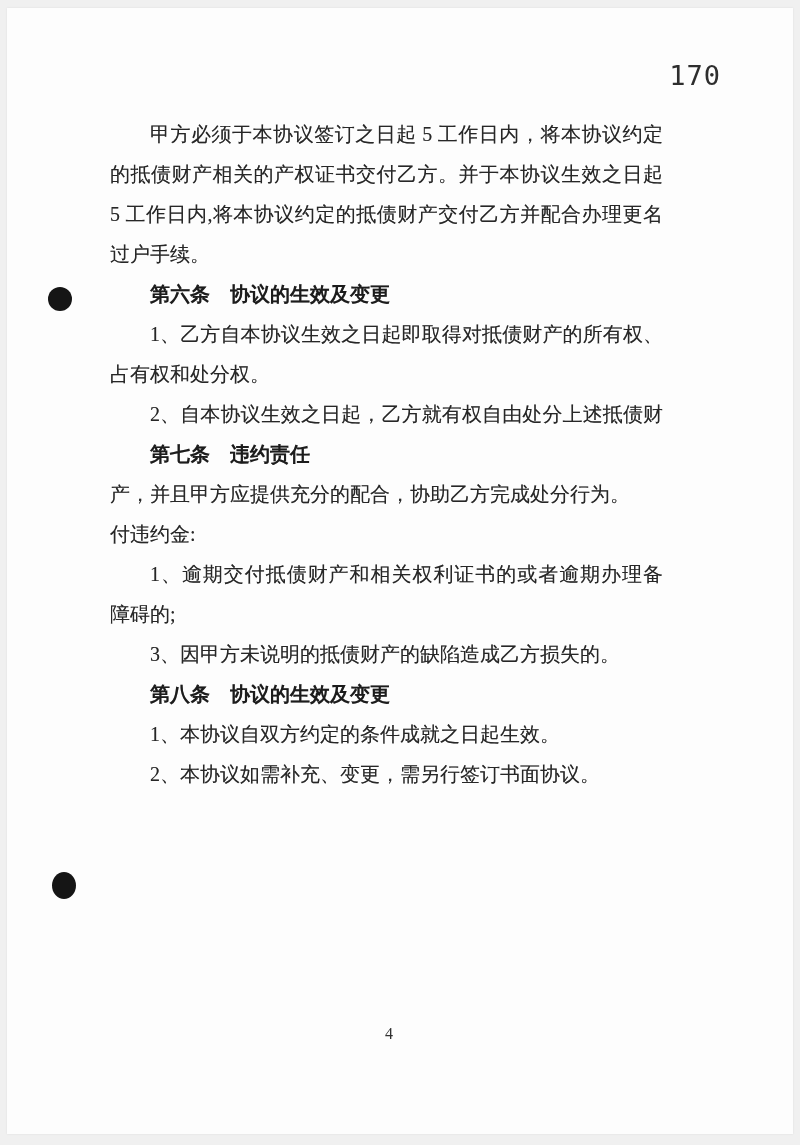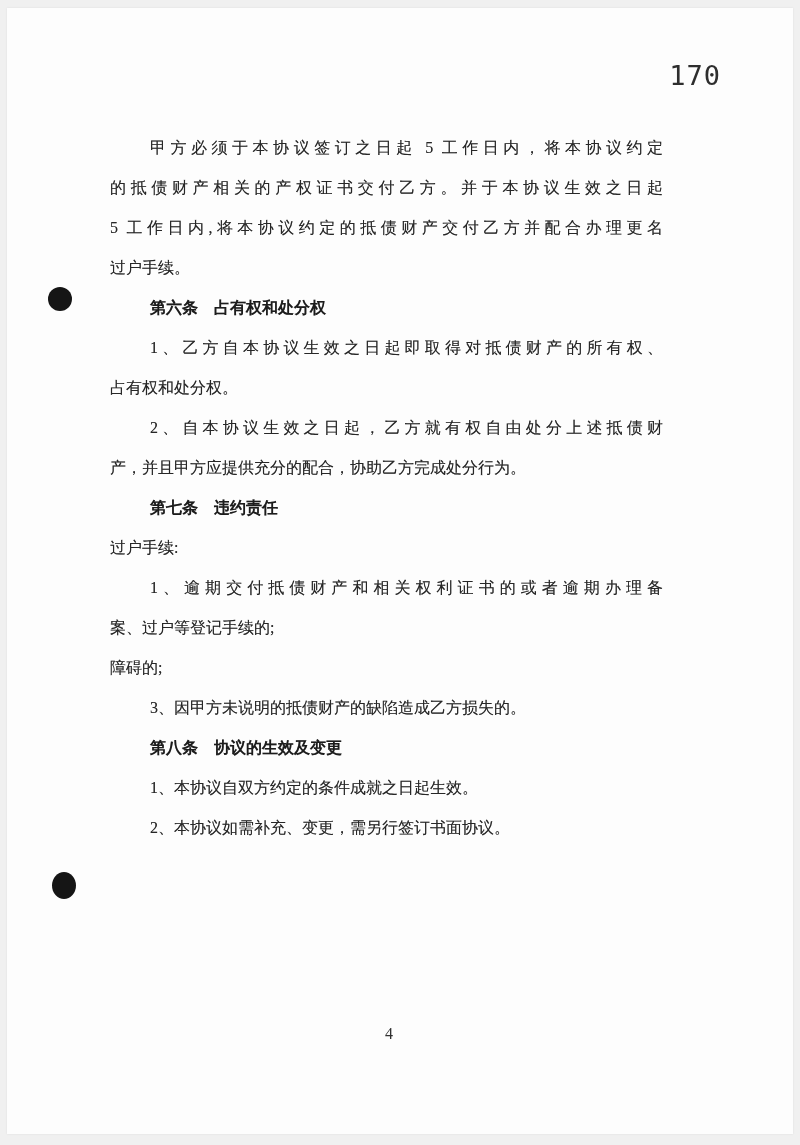--- a/index.html
+++ b/index.html
@@ -47,23 +47,23 @@
   }
   .punch-hole.bottom {
     left: 45px;
     top: 864px;
     width: 24px;
     height: 27px;
   }
   .content {
     position: absolute;
     left: 103px;
-    top: 120px;
+    top: 106px;
     width: 553px;
-    font-size: 16px;
+    font-size: 20px;
     line-height: 40px;
     color: #272727;
     text-shadow: 0 0 0.4px rgba(40,40,40,0.45);
   }
   .line {
     height: 40px;
     white-space: nowrap;
   }
   .line.fill {
     white-space: normal;
@@ -98,29 +98,28 @@
 
     <div class="punch-hole top"></div>
 
     <div class="punch-hole bottom"></div>
 
     <div class="content" id="doc-body">
         <div class="line indent fill">甲方必须于本协议签订之日起 5 工作日内，将本协议约定</div>
         <div class="line fill">的抵债财产相关的产权证书交付乙方。并于本协议生效之日起</div>
         <div class="line fill">5 工作日内,将本协议约定的抵债财产交付乙方并配合办理更名</div>
         <div class="line">过户手续。</div>
-        <div class="line heading indent">第六条　占有权和处分权</div>
+        <div class="line heading indent">第六条　协议的生效及变更</div>
         <div class="line indent fill">1、乙方自本协议生效之日起即取得对抵债财产的所有权、</div>
         <div class="line">占有权和处分权。</div>
         <div class="line indent fill">2、自本协议生效之日起，乙方就有权自由处分上述抵债财</div>
+        <div class="line heading indent">第七条　违约责任</div>
         <div class="line">产，并且甲方应提供充分的配合，协助乙方完成处分行为。</div>
-        <div class="line heading indent">第七条　违约责任</div>
-        <div class="line">过户手续:</div>
+        <div class="line">付违约金:</div>
         <div class="line indent fill">1、逾期交付抵债财产和相关权利证书的或者逾期办理备</div>
-        <div class="line">案、过户等登记手续的;</div>
         <div class="line">障碍的;</div>
         <div class="line indent">3、因甲方未说明的抵债财产的缺陷造成乙方损失的。</div>
         <div class="line heading indent">第八条　协议的生效及变更</div>
         <div class="line indent">1、本协议自双方约定的条件成就之日起生效。</div>
         <div class="line indent">2、本协议如需补充、变更，需另行签订书面协议。</div>
       </div>
 
     <div class="footer-number">4</div>
 
   </div>

